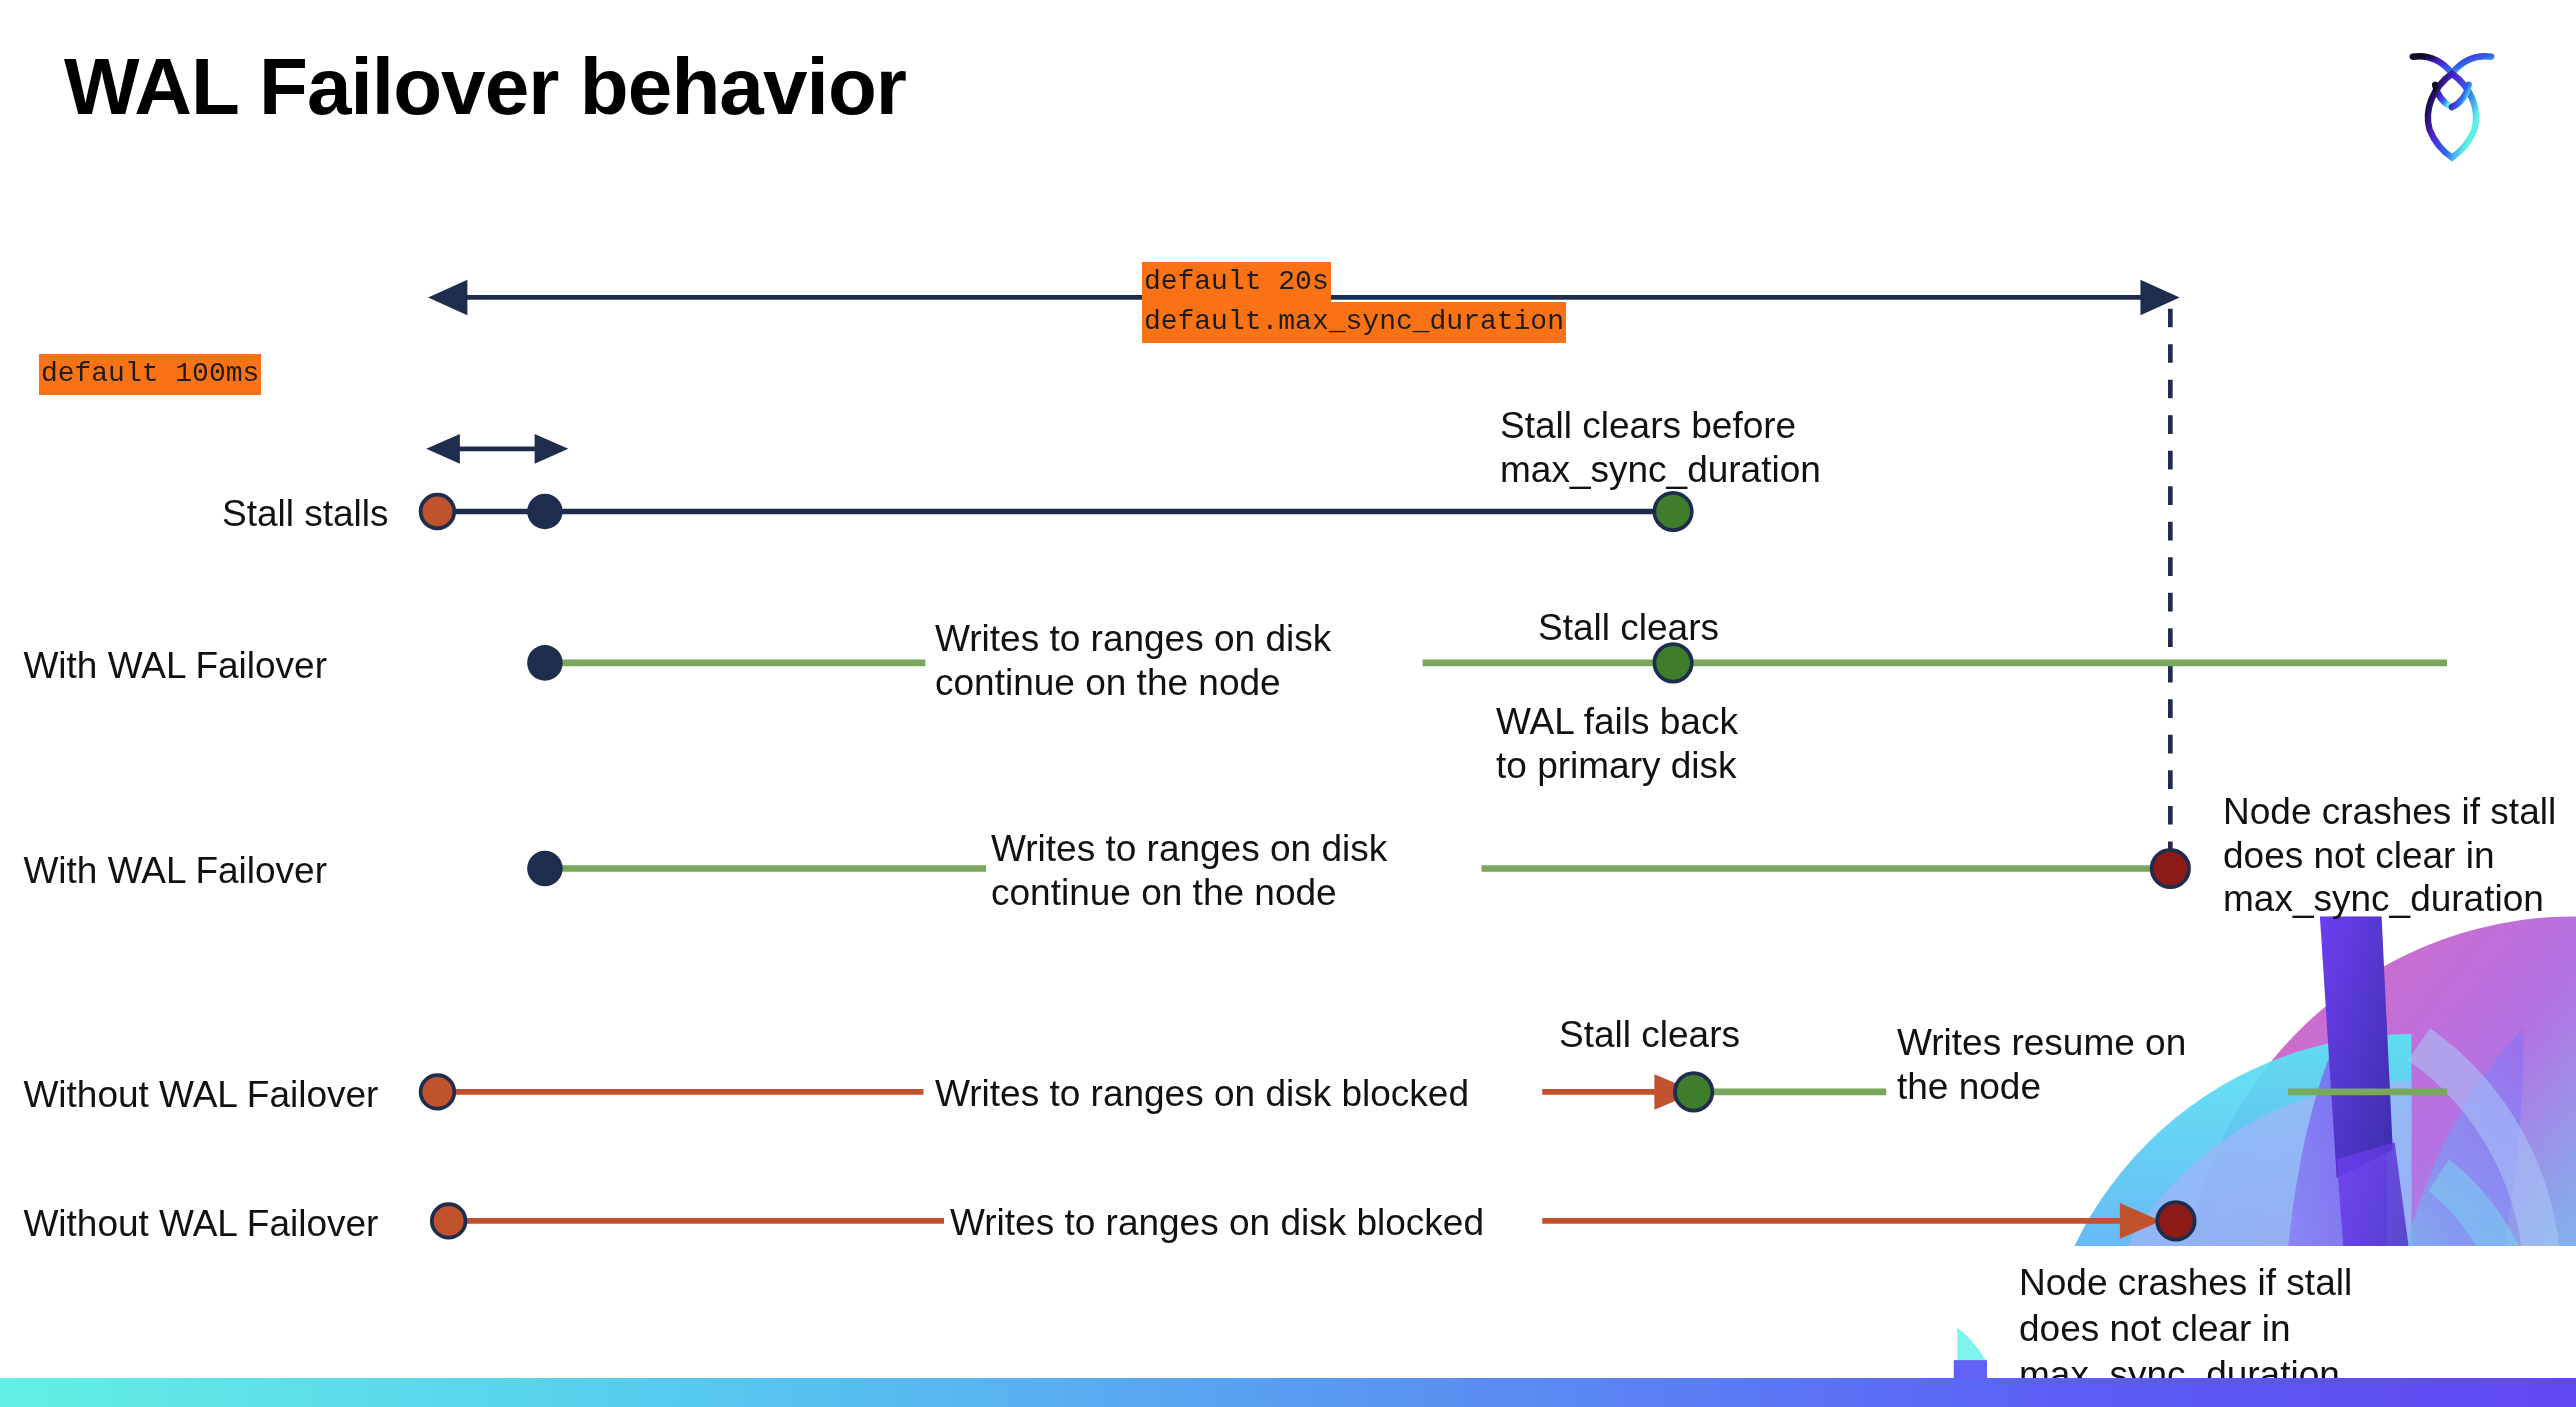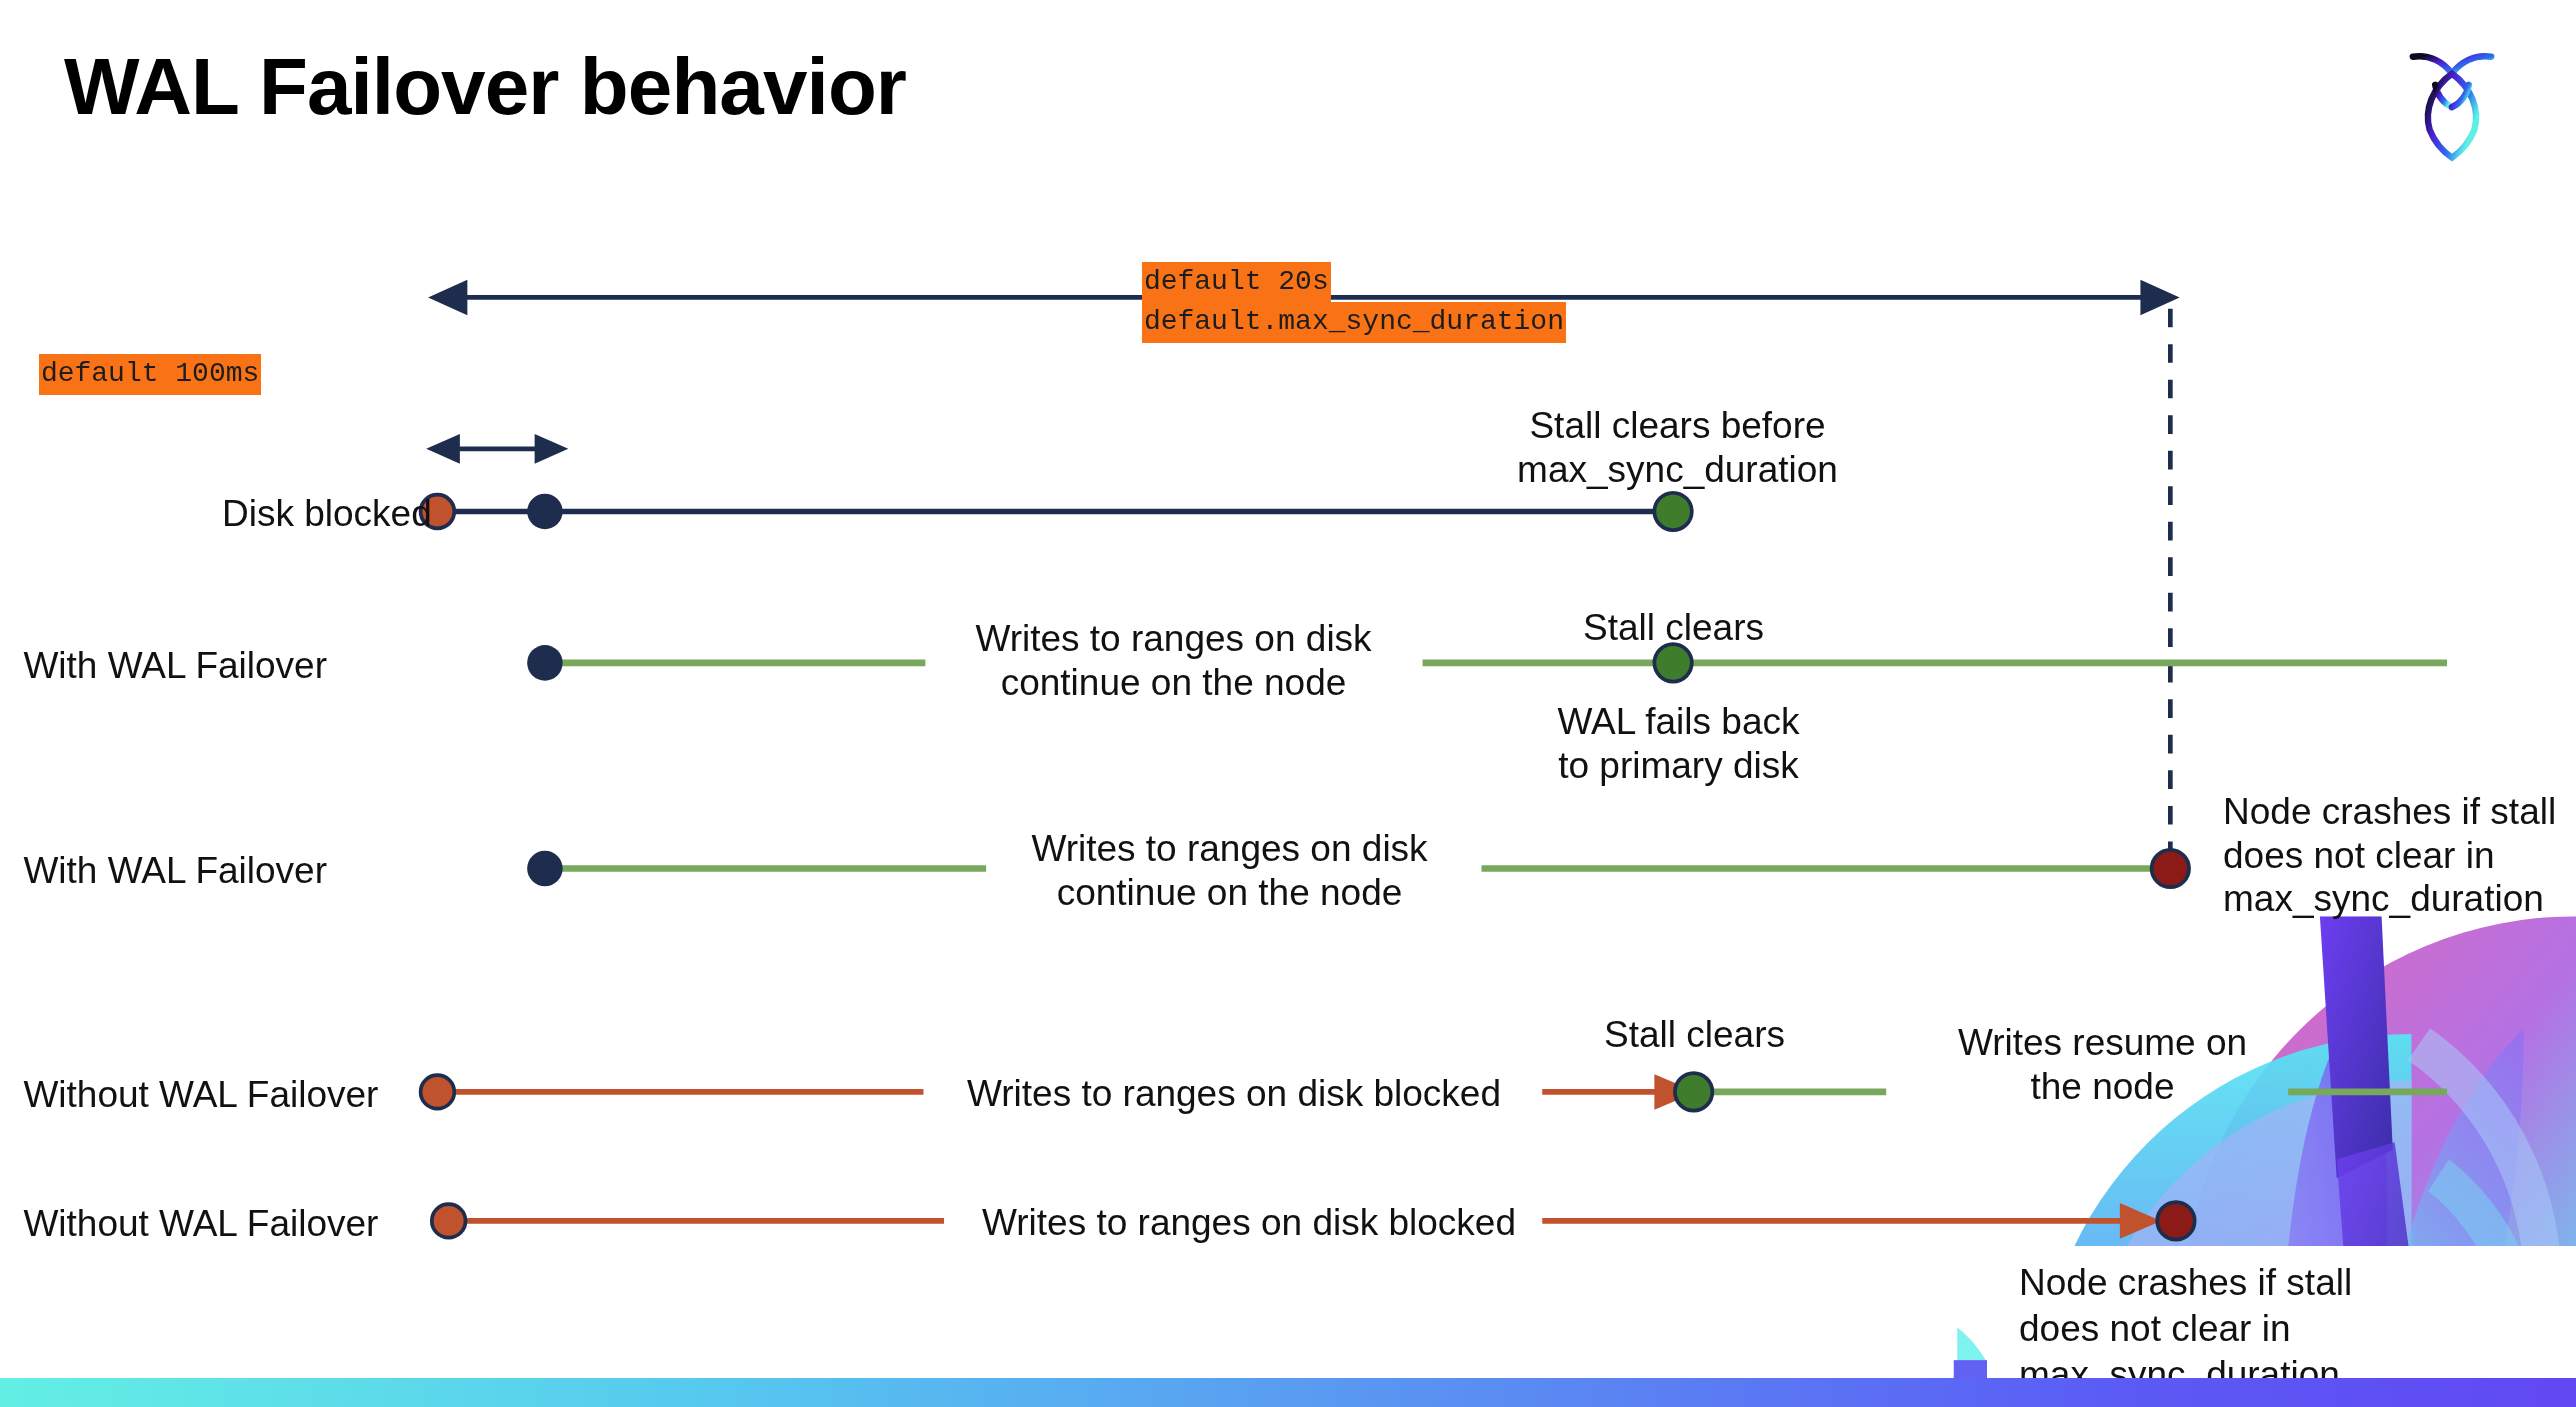--- a/index.html
+++ b/index.html
@@ -41,21 +41,20 @@
     font-size:37px;color:#111111;
     white-space:nowrap;
     line-height:1;
   }
 
   
   .annot{
     position:absolute;
     font-size:37px;color:#111111;
     line-height:1.18;
-    text-align:center;
     white-space:pre-line;
   }
   .annot.left{text-align:left;}
 
   
   .vec{position:absolute;left:0;top:0;width:2576px;height:1408px;}
 
   
   .bottom-bar{
     position:absolute;left:0;top:1378px;width:2576px;height:30px;
@@ -201,21 +200,21 @@
     </g>
   </svg>
 
   <div class="slide-title">WAL Failover behavior</div>
 
   <div class="code-chip" style="left:1142px;top:262px;">default 20s</div>
   <div class="code-chip" style="left:1142px;top:302px;">default.max_sync_duration</div>
 
   <div class="code-chip" style="left:39px;top:354px;">default 100ms</div>
 
-  <div class="row-label" style="left:222px;top:495px;">Disk blocked</div>
+  <div class="row-label" style="left:222px;top:495px;">Stall stalls</div>
   <div class="row-label" style="left:23.4px;top:647px;">With WAL Failover</div>
   <div class="row-label" style="left:23.4px;top:852px;">With WAL Failover</div>
   <div class="row-label" style="left:23.4px;top:1076px;">Without WAL Failover</div>
   <div class="row-label" style="left:23.4px;top:1205px;">Without WAL Failover</div>
 
   <div class="annot" style="left:1500px;top:404px;width:355px;">Stall clears before
 max_sync_duration</div>
 
   <div class="annot" style="left:1538px;top:606px;width:271px;">Stall clears</div>
 

